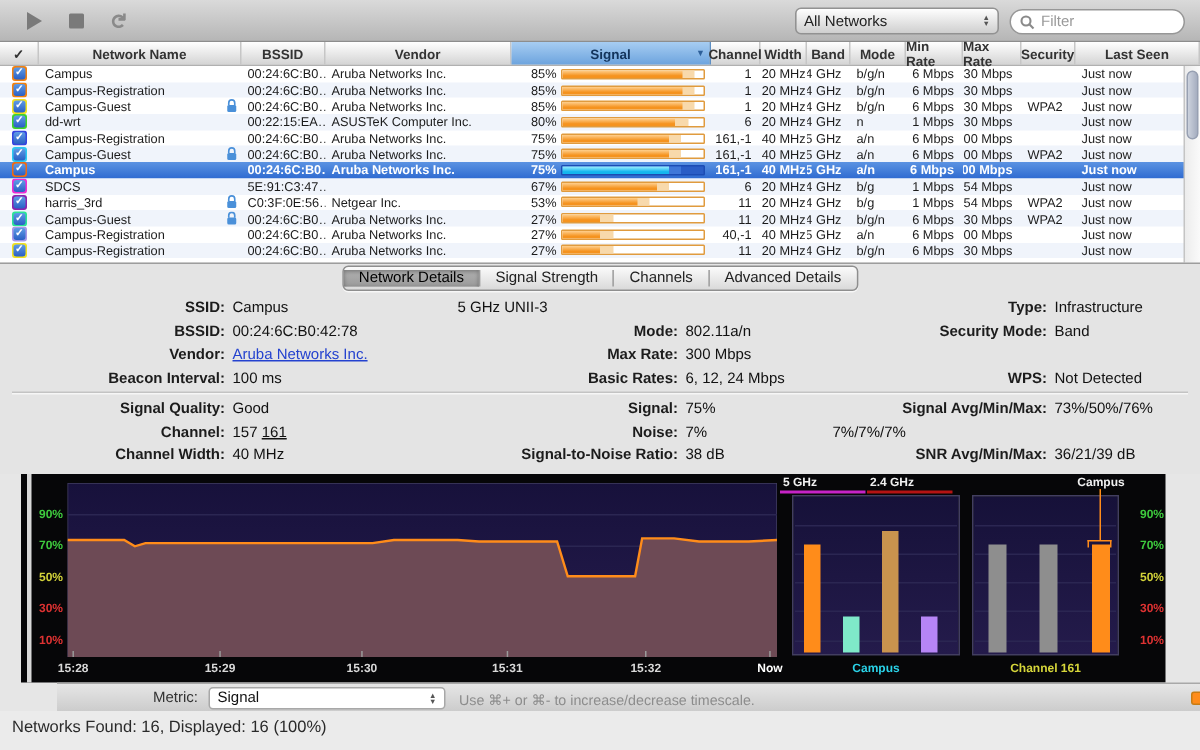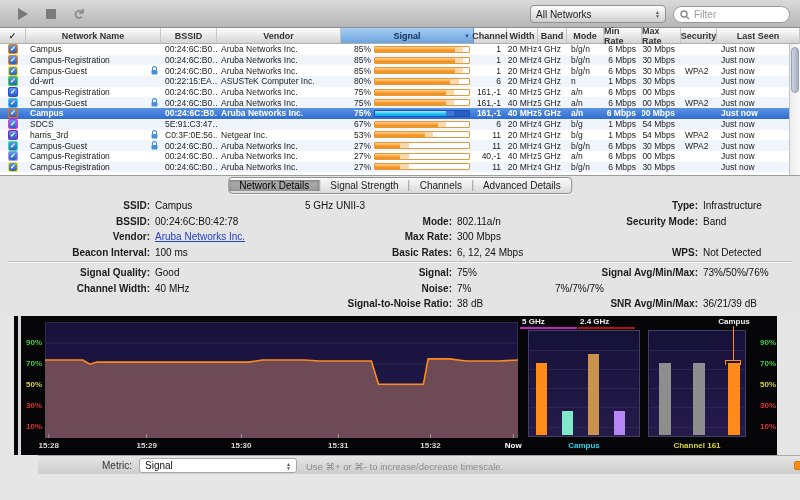--- a/index.html
+++ b/index.html
@@ -566,20 +566,24 @@
           <span class="dvalue">Not Detected</span>
         </div>
       </div>
     <div class="ddivider"></div>
     <div class="dgroup g4" id="g4">
         <div class="drow">
           <span class="dlabel">Signal Quality:</span>
           <span class="dvalue">Good</span>
         </div>
         <div class="drow">
+          <span class="dlabel">Channel:</span>
+          <span class="dvalue">157 <span class="chlink">161</span></span>
+        </div>
+        <div class="drow">
           <span class="dlabel">Channel Width:</span>
           <span class="dvalue">40 MHz</span>
         </div>
       </div>
     <div class="dgroup g5" id="g5">
         <div class="drow">
           <span class="dlabel">Signal:</span>
           <span class="dvalue">75%</span>
         </div>
         <div class="drow">
@@ -684,14 +688,17 @@
       <span>Signal</span>
       <span class="arrows">
           <span>▲</span>
           <span>▼</span>
         </span>
     </div>
     <span class="metric-hint">Use ⌘+ or ⌘- to increase/decrease timescale.</span>
     <div class="metric-ind" id="metric-ind" style="background: rgb(255, 140, 26);"></div>
   </div>
 
+  <div class="statusbar">
+    <span class="status-text">Networks Found: 16, Displayed: 16 (100%)</span>
+  </div>
 
 </div>
 
 </body></html>

